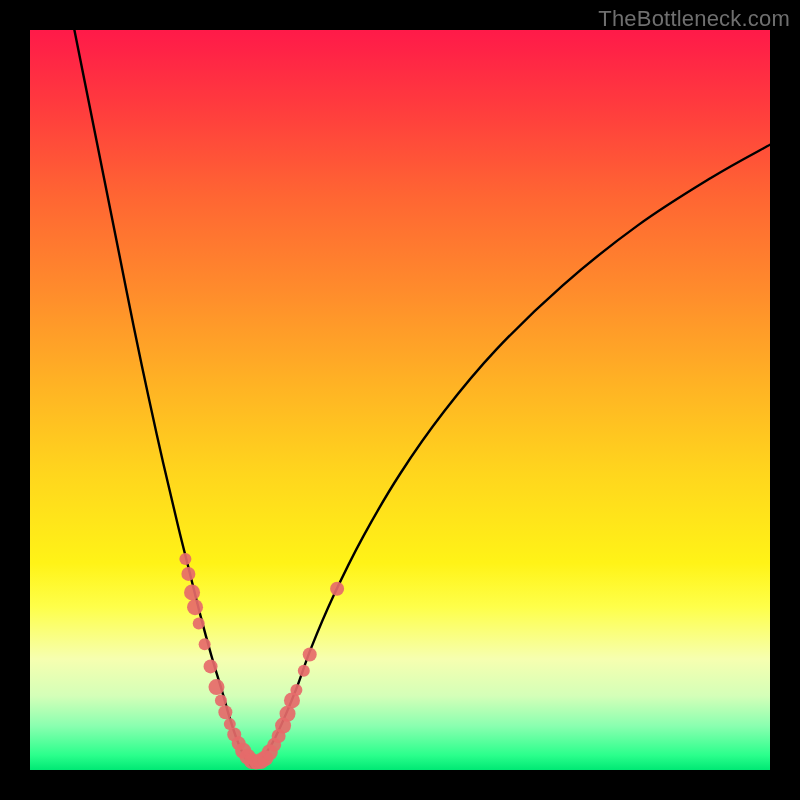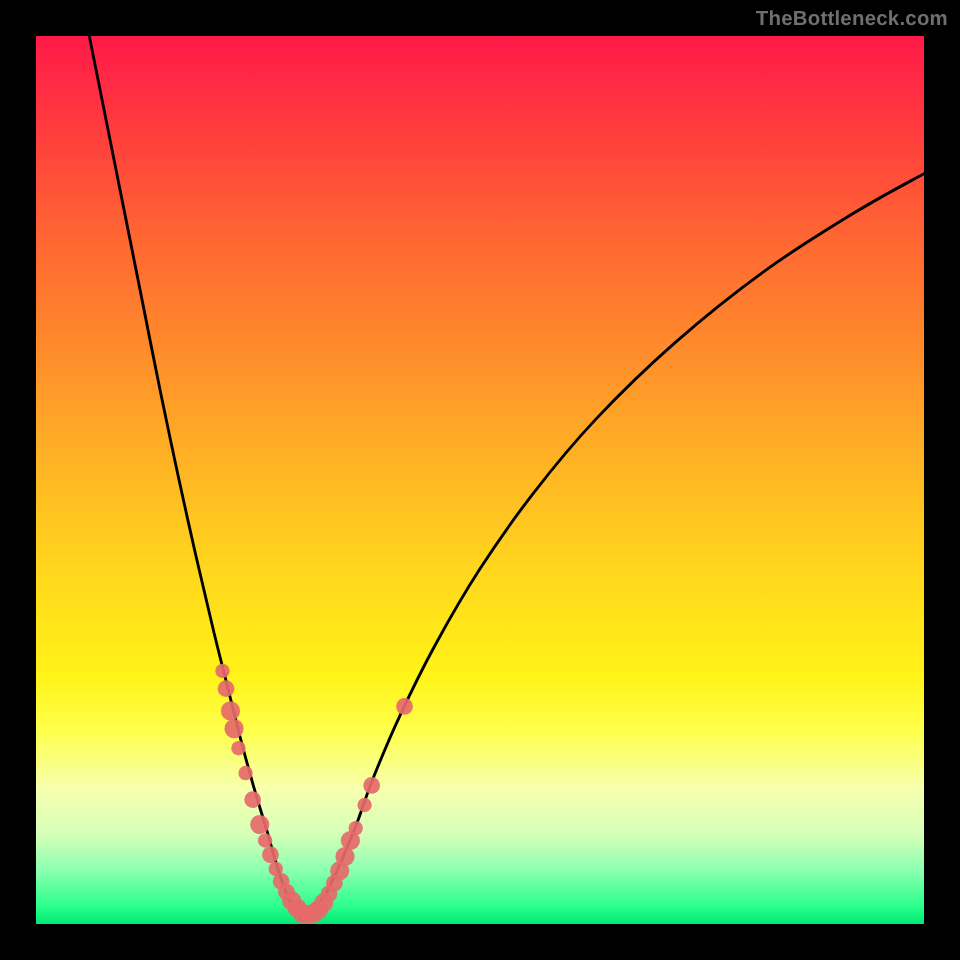--- a/index.html
+++ b/index.html
@@ -30,22 +30,22 @@
       #d4ffb8 90%,
       #8bffb0 94%,
       #2bff8c 98%,
       #00e874 100%
     );
   }
   .watermark {
     position: absolute;
     top: 6px;
     right: 10px;
-    font-size: 17px;
-    font-weight: 700;
+    font-size: 22px;
+    font-weight: 400;
     color: #6f6f6f;
     letter-spacing: 0.2px;
     user-select: none;
   }
   svg {
     position: absolute;
     left: 0;
     top: 0;
   }
 </style>

